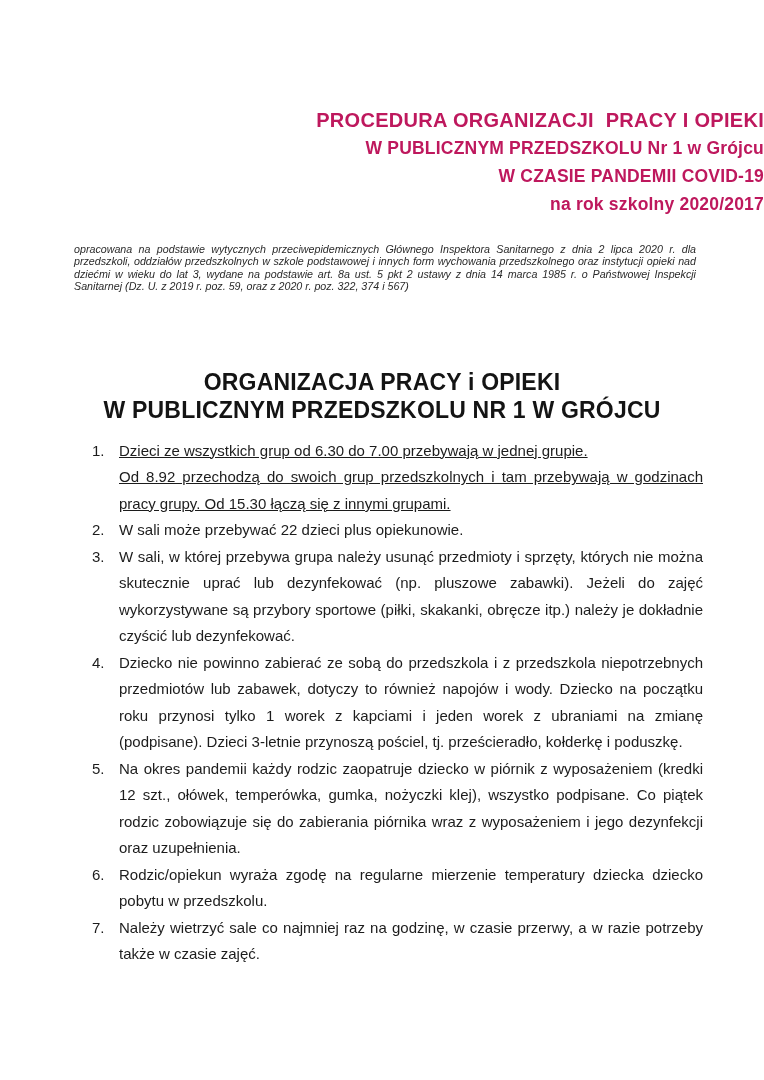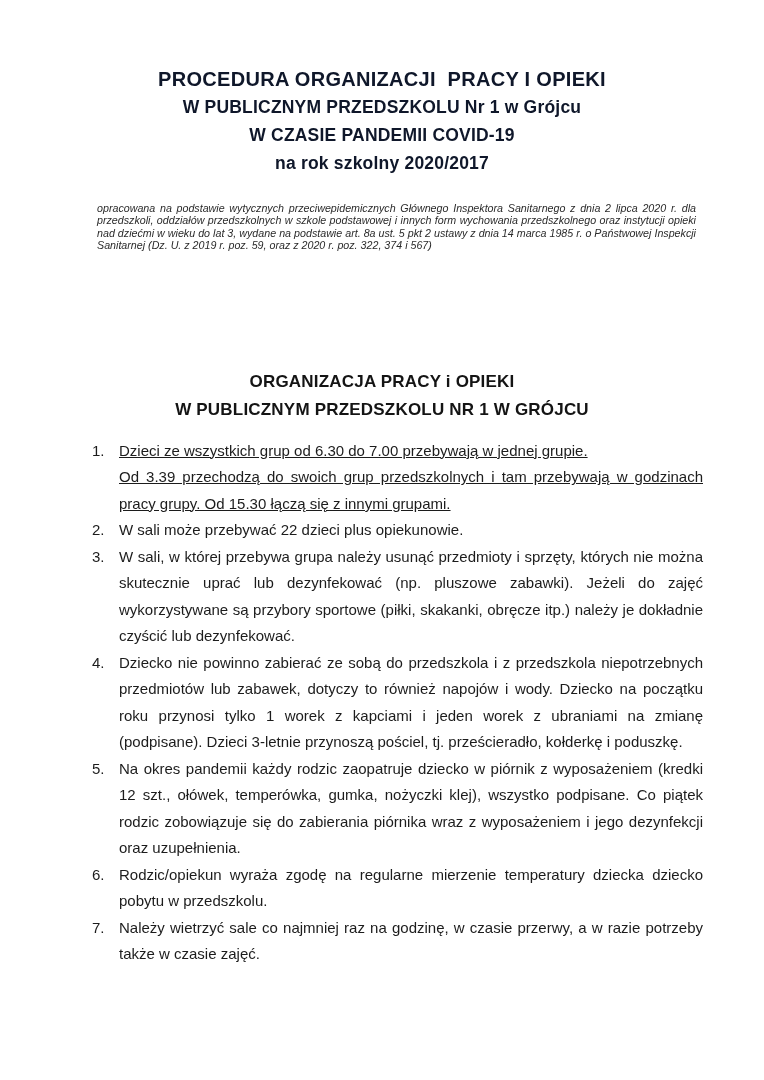--- a/index.html
+++ b/index.html
@@ -13,49 +13,49 @@
     font-family: "Liberation Sans", sans-serif;
     overflow: hidden;
   }
   .page {
     position: relative;
     width: 764px;
     height: 1080px;
     background: #ffffff;
   }
   .title-block {
-    padding-top: 66px;
-    text-align: center;
+    padding-top: 107px;
+    text-align: right;
     font-weight: bold;
-    color: #0f172a;
+    color: #be185d;
   }
   .title-line-1 {
     font-size: 20px;
     line-height: 27px;
     letter-spacing: 0.3px;
     white-space: pre;
   }
   .title-line {
     font-size: 17.5px;
     line-height: 28px;
     letter-spacing: 0.2px;
   }
   .intro-note {
-    margin: 25px 68px 0 97px;
+    margin: 25px 68px 0 74px;
     font-style: italic;
     font-size: 10.7px;
     line-height: 12.4px;
     text-align: justify;
     color: #2a2a2a;
   }
   .section-heading {
-    margin-top: 116px;
+    margin-top: 75px;
     text-align: center;
     font-weight: bold;
-    font-size: 17px;
+    font-size: 23px;
     line-height: 28px;
     letter-spacing: 0.2px;
     color: #141414;
   }
   ol.rules {
     list-style: none;
     margin: 14px 61px 0 92px;
     padding: 0;
     font-size: 15px;
     line-height: 26.5px;
@@ -94,21 +94,21 @@
 
   <div class="section-heading">
     <div>ORGANIZACJA PRACY i OPIEKI</div>
     <div>W PUBLICZNYM PRZEDSZKOLU NR 1 W GRÓJCU</div>
   </div>
 
   <ol class="rules">
     <li>
       <span class="num">1.</span>
       <span class="blk">Dzieci ze wszystkich grup od 6.30 do 7.00 przebywają w jednej grupie.</span>
-      <span class="blk">Od 3.39 przechodzą do swoich grup przedszkolnych i tam przebywają w godzinach pracy grupy. Od 15.30 łączą się z innymi grupami.</span>
+      <span class="blk">Od 8.92 przechodzą do swoich grup przedszkolnych i tam przebywają w godzinach pracy grupy. Od 15.30 łączą się z innymi grupami.</span>
     </li>
     <li>
       <span class="num">2.</span>
       <span>W sali może przebywać 22 dzieci plus opiekunowie.</span>
     </li>
     <li>
       <span class="num">3.</span>
       <span>W sali, w której przebywa grupa należy usunąć przedmioty i sprzęty, których nie można skutecznie uprać lub dezynfekować (np. pluszowe zabawki). Jeżeli do zajęć wykorzystywane są przybory sportowe (piłki, skakanki, obręcze itp.) należy je dokładnie czyścić lub dezynfekować.</span>
     </li>
     <li>

